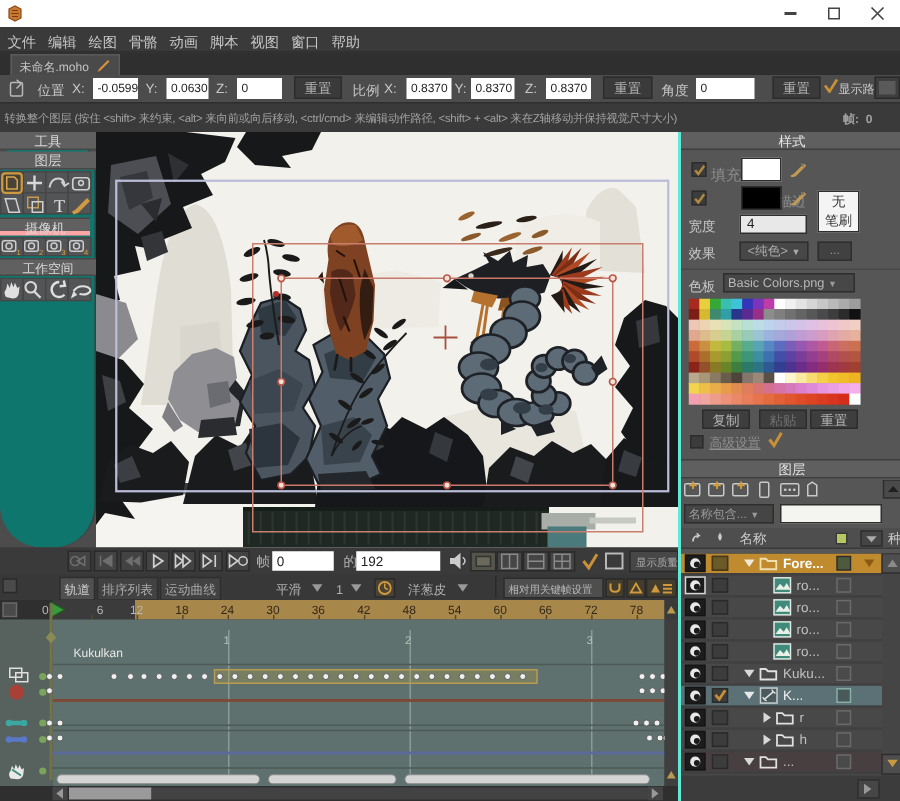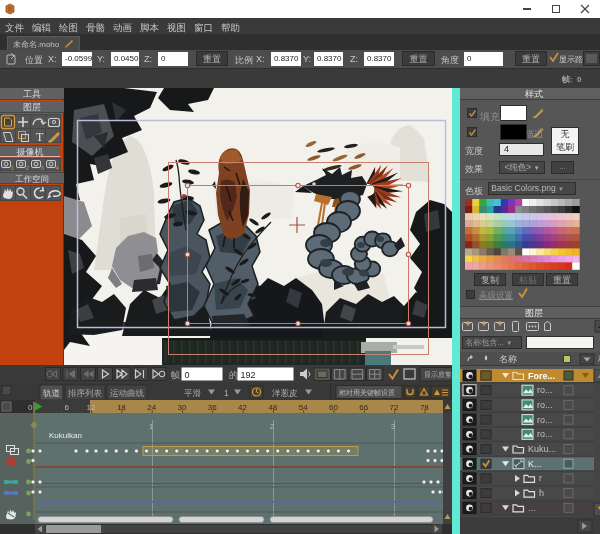--- a/index.html
+++ b/index.html
@@ -47,21 +47,21 @@
 <div class="abs" style="left:6px;top:53px;width:11px;height:12px;">
       <svg width="11" height="12">
         <rect x="1" y="2" width="8" height="9" rx="1" fill="none" stroke="#b8b8b8" stroke-width="1"></rect>
         <path d="M5 0 L8 3 L5 6" fill="none" stroke="#b8b8b8" stroke-width="1"></path>
       </svg>
     </div>
 <div class="abs lbl" style="left:25px;top:54px;font-size:9px;">位置</div>
 <div class="abs lbl" style="left:48px;top:54px;font-size:9px;">X:</div>
 <div class="inp" style="left:62px;top:52px;width:30px;">-0.0599</div>
 <div class="abs lbl" style="left:97px;top:54px;font-size:9px;">Y:</div>
-<div class="inp" style="left:111px;top:52px;width:28px;">0.0450</div>
+<div class="inp" style="left:111px;top:52px;width:28px;">0.0630</div>
 <div class="abs lbl" style="left:144px;top:54px;font-size:9px;">Z:</div>
 <div class="inp" style="left:158px;top:52px;width:30px;">0</div>
 <div class="btn" style="left:196px;top:51px;width:32px;height:15px;line-height:14px;background:#3a3a3a;">重置</div>
 <div class="abs lbl" style="left:235px;top:54px;font-size:9px;">比例</div>
 <div class="abs lbl" style="left:256px;top:54px;font-size:9px;">X:</div>
 <div class="inp" style="left:271px;top:52px;width:30px;">0.8370</div>
 <div class="abs lbl" style="left:303px;top:54px;font-size:9px;">Y:</div>
 <div class="inp" style="left:314px;top:52px;width:29px;">0.8370</div>
 <div class="abs lbl" style="left:350px;top:54px;font-size:9px;">Z:</div>
 <div class="inp" style="left:364px;top:52px;width:30px;">0.8370</div>
@@ -72,23 +72,24 @@
 <div class="abs" style="left:549px;top:52px;width:10px;height:10px;">
       <svg width="10" height="10">
         <path d="M1 5 L4 9 L9 1" fill="none" stroke="#c89038" stroke-width="1.8"></path>
       </svg>
     </div>
 <div class="abs lbl" style="left:559px;top:54px;font-size:8px;">显示路</div>
 <div class="abs" style="left:583px;top:51px;width:17px;height:15px;background:#3e3e3e;border:1px solid #2a2a2a;"></div>
 <div class="abs" style="left:586px;top:54px;width:11px;height:9px;background:#5a5a5a;"></div>
 
 <div class="abs" style="left:0;top:68px;width:600px;height:20px;background:#3a3a3a;border-top:1px solid #2e2e2e;"></div>
+<div class="abs" style="left:3px;top:74px;font-size:7.6px;letter-spacing:-0.15px;color:#a2a2a2;white-space:nowrap;">转换整个图层 (按住 &lt;shift&gt; 来约束, &lt;alt&gt; 来向前或向后移动, &lt;ctrl/cmd&gt; 来编辑动作路径, &lt;shift&gt; + &lt;alt&gt; 来在Z轴移动并保持视觉尺寸大小)</div>
 <div class="abs" style="left:562px;top:74px;font-size:8px;color:#a2a2a2;font-weight:bold;">帧:&nbsp;&nbsp;0</div>
 
-<div id="leftpanel" class="abs" style="left:0;top:88px;width:64px;height:277px;background:#c2410c;border-right:1px solid #3e3e3e;">
+<div id="leftpanel" class="abs" style="left:0;top:88px;width:64px;height:277px;background:#0f766e;border-right:1px solid #3e3e3e;border-radius:28px;">
  <div class="abs" style="left:0;top:0;width:64px;height:12px;background:#606060;border-bottom:1px solid #474747;color:#d8d8d8;font-size:9px;text-align:center;line-height:12px;">工具</div>
  <div class="abs" style="left:0;top:13px;width:64px;height:12px;background:#606060;border-bottom:1px solid #474747;color:#d8d8d8;font-size:9px;text-align:center;line-height:12px;">图层</div>
  <div class="abs" style="left:0;top:26px;width:64px;height:30px;">
   <svg width="64" height="30">
           <rect x="0.5" y="0.5" width="15" height="14" fill="#535456" stroke="#464646" stroke-width="1"></rect>
           <rect x="15.5" y="0.5" width="15" height="14" fill="#535456" stroke="#464646" stroke-width="1"></rect>
           <rect x="30.5" y="0.5" width="15" height="14" fill="#535456" stroke="#464646" stroke-width="1"></rect>
           <rect x="45.5" y="0.5" width="15" height="14" fill="#535456" stroke="#464646" stroke-width="1"></rect>
           <rect x="0.5" y="14.5" width="15" height="14" fill="#535456" stroke="#464646" stroke-width="1"></rect>
           <rect x="15.5" y="14.5" width="15" height="14" fill="#535456" stroke="#464646" stroke-width="1"></rect>
@@ -100,21 +101,21 @@
    <path d="M33 11 q1 -6 6 -6 q4 0 4 5 m-2 -3 l2 3 l3 -2" fill="none" stroke="#d0d0d0" stroke-width="1.3"></path>
    <rect x="48.5" y="4.5" width="11" height="8" rx="2" fill="none" stroke="#d0d0d0" stroke-width="1.1"></rect>
    <circle cx="54" cy="8" r="1.6" fill="none" stroke="#d0d0d0" stroke-width="1"></circle>
    <path d="M3.5 18.5 h7 l2.5 9 h-7 z" fill="none" stroke="#d0d0d0" stroke-width="1"></path>
    <rect x="18.5" y="17.5" width="7" height="7" fill="none" stroke="#c89a50" stroke-width="1"></rect>
    <rect x="21.5" y="20.5" width="7" height="7" fill="none" stroke="#d0d0d0" stroke-width="1"></rect>
    <text x="36" y="27" font-size="12" fill="#e0e0e0" font-family="Liberation Serif">T</text>
    <path d="M48 27 l2 -1 l8 -8 l2 2 l-8 8 l-3 1 z" fill="#d09a42"></path>
   </svg>
  </div>
- <div class="abs" style="left:0;top:57px;width:60px;height:12px;background:#606060;border-top:1px solid #474747;border-bottom:1px solid #fca5a5;color:#d8d8d8;font-size:9px;text-align:center;line-height:12px;">摄像机</div>
+ <div class="abs" style="left:0;top:57px;width:60px;height:12px;background:#606060;border-top:1px solid #474747;border-bottom:3px solid #fca5a5;color:#d8d8d8;font-size:9px;text-align:center;line-height:12px;">摄像机</div>
  <div class="abs" style="left:0;top:70px;width:64px;height:13px;">
   <svg width="64" height="13">
           <rect x="0.5" y="0.5" width="15" height="12" fill="#535456" stroke="#464646" stroke-width="1"></rect>
           <rect x="15.5" y="0.5" width="15" height="12" fill="#535456" stroke="#464646" stroke-width="1"></rect>
           <rect x="30.5" y="0.5" width="15" height="12" fill="#535456" stroke="#464646" stroke-width="1"></rect>
           <rect x="45.5" y="0.5" width="15" height="12" fill="#535456" stroke="#464646" stroke-width="1"></rect>
    <g fill="none" stroke="#cccccc" stroke-width="1">
     <rect x="1.5" y="2.5" width="9" height="7" rx="1.5"></rect>
             <circle cx="6" cy="6" r="2"></circle>
     <rect x="16.5" y="2.5" width="9" height="7" rx="1.5"></rect>
@@ -322,21 +323,21 @@
         <circle cx="344.5" cy="97.5" r="2.2" fill="#f2e2da" stroke="#b85848" stroke-width="1.1"></circle>
         <circle cx="123.5" cy="166.5" r="2.2" fill="#f2e2da" stroke="#b85848" stroke-width="1.1"></circle>
         <circle cx="344.5" cy="166.5" r="2.2" fill="#f2e2da" stroke="#b85848" stroke-width="1.1"></circle>
         <circle cx="123.5" cy="235.5" r="2.2" fill="#f2e2da" stroke="#b85848" stroke-width="1.1"></circle>
         <circle cx="234" cy="235.5" r="2.2" fill="#f2e2da" stroke="#b85848" stroke-width="1.1"></circle>
         <circle cx="344.5" cy="235.5" r="2.2" fill="#f2e2da" stroke="#b85848" stroke-width="1.1"></circle>
         <path d="M225 137 h16 M233 129 v16" stroke="#a85040" stroke-width="1.2"></path>
       </svg>
     </div>
 
-<div id="rightpanel" class="abs" style="left:452px;top:88px;width:148px;height:446px;background:#565656;border-left:8px solid #5eead4;">
+<div id="rightpanel" class="abs" style="left:452px;top:88px;width:148px;height:446px;background:#565656;border-left:2px solid #5eead4;">
  <div class="abs" style="left:0;top:0;width:148px;height:12px;background:#5f5f5f;border-bottom:1px solid #3e3e3e;color:#e4e4e4;font-size:9px;text-align:center;line-height:12px;">样式</div>
  <div class="abs" style="left:7px;top:20px;width:10px;height:10px;background:#3c3c3c;border:1px solid #2c2c2c;">
         <svg width="9" height="9">
           <path d="M1.5 4.5 L3.5 7 L7.5 1.5" fill="none" stroke="#b08a40" stroke-width="1.6"></path>
         </svg>
       </div>
  <div class="abs" style="left:20px;top:22px;font-size:10px;color:#8e8e8e;">填充</div>
  <div class="abs" style="left:40px;top:17px;width:27px;height:16px;background:#ffffff;border:1px solid #2e2e2e;"></div>
  <div class="abs" style="left:72px;top:18px;width:12px;height:12px;">
         <svg width="12" height="12">

